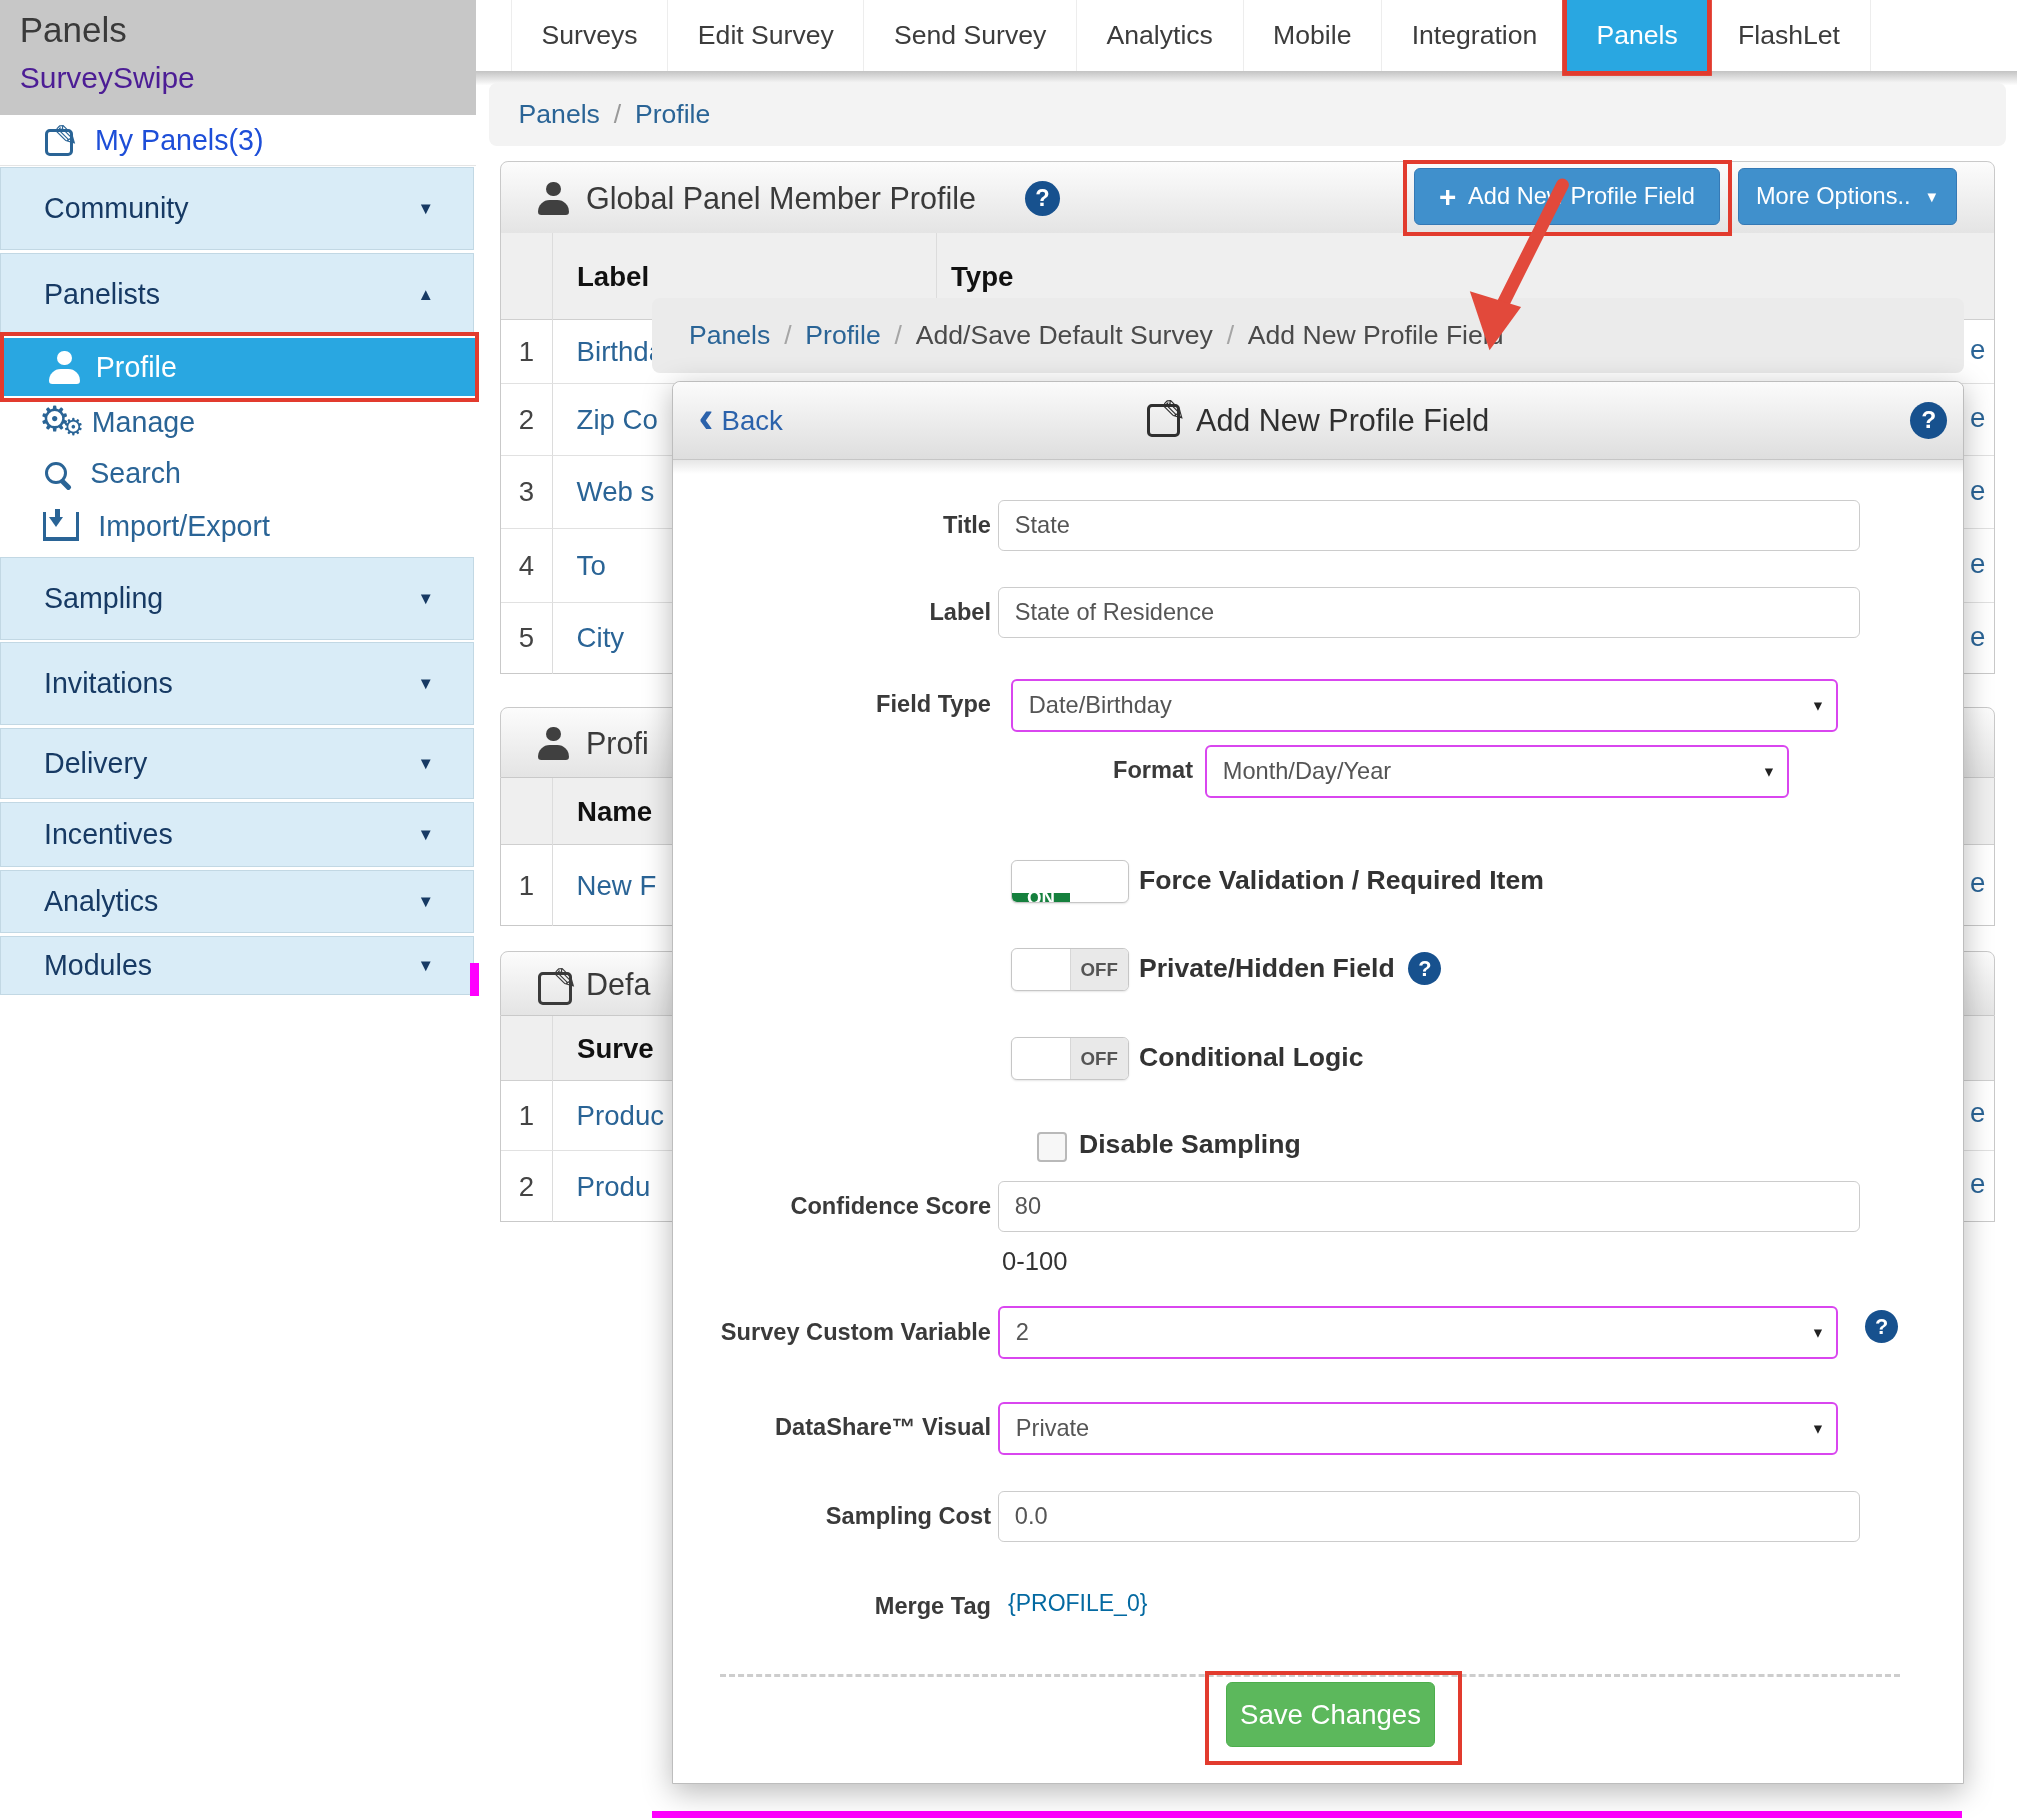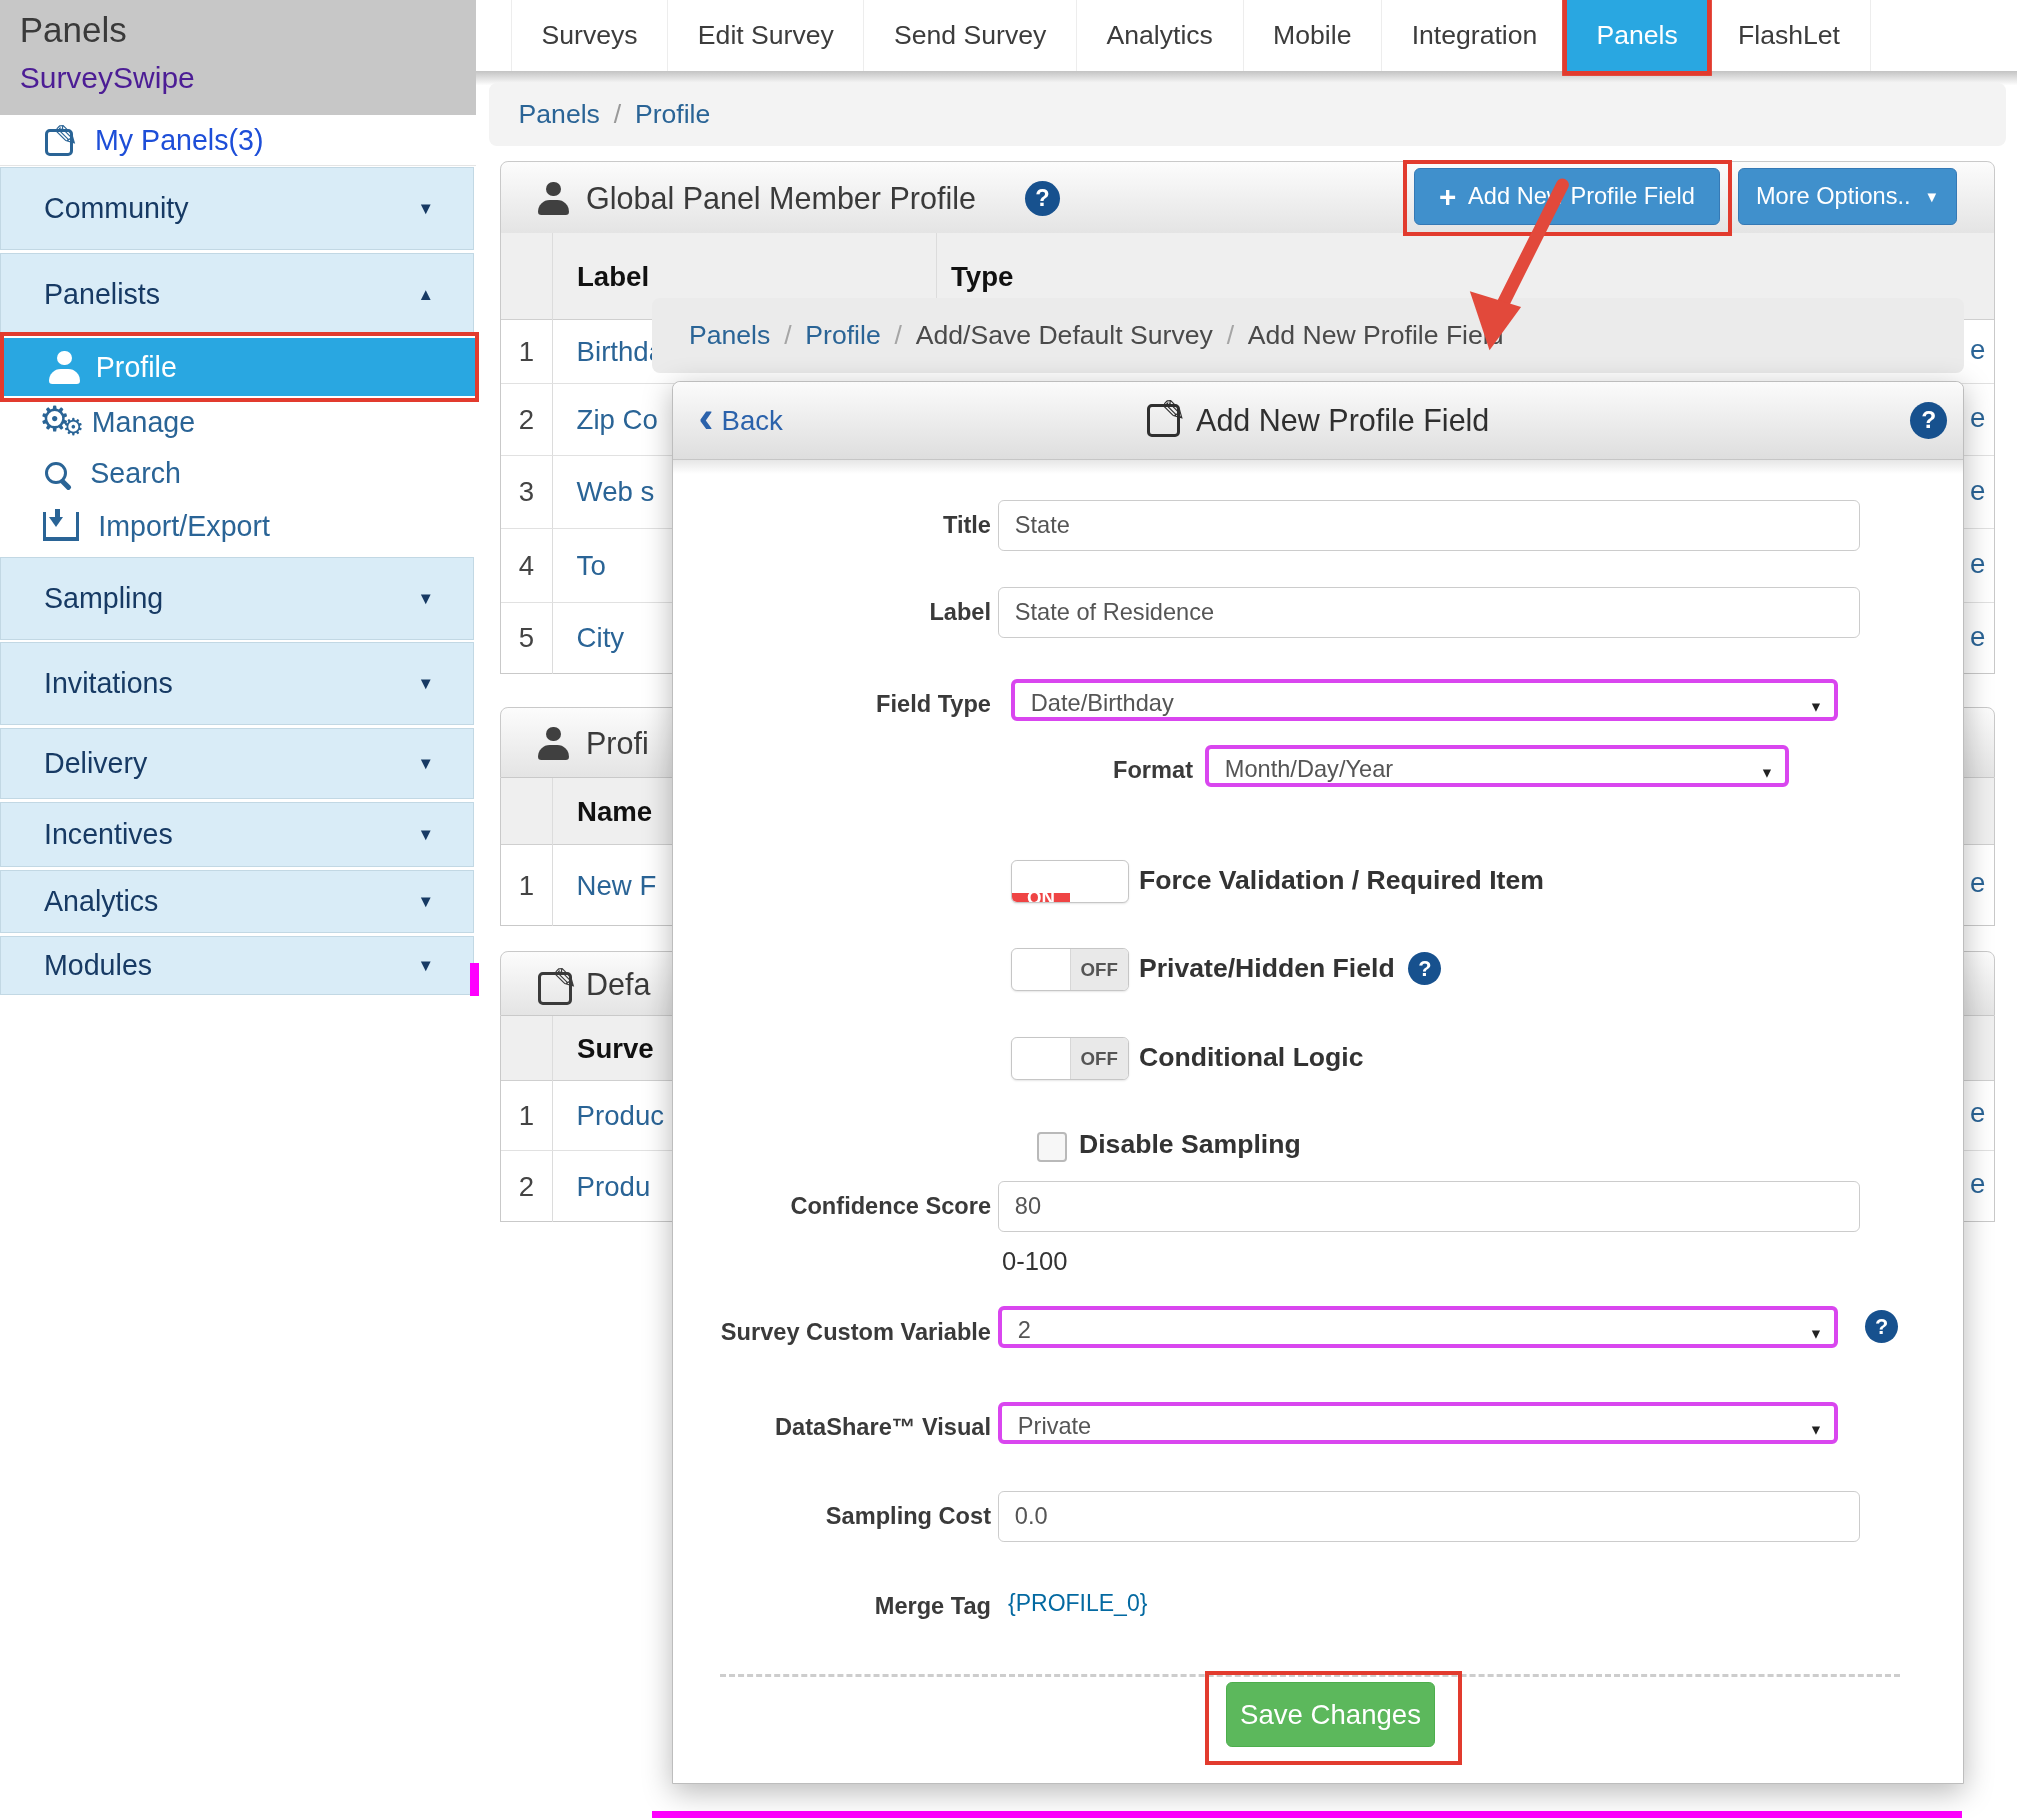--- a/index.html
+++ b/index.html
@@ -70,27 +70,27 @@
   .mhead{position:absolute;left:0;top:0;width:100%;height:77px;background:linear-gradient(#fbfbfb,#dedede);
          border-bottom:1px solid #c6c6c6;border-radius:7.9px 7.9px 0 0;}
   .mfade{position:absolute;left:0;top:78px;width:100%;height:13.8px;background:linear-gradient(#e6e6e6,#ffffff);}
   .mback{position:absolute;left:25.6px;top:0;height:77px;display:flex;align-items:center;color:#2b62ab;font-size:27.6px;}
   .mback .chev{font-size:45px;font-weight:bold;margin-right:7.9px;margin-top:-7.9px;}
   .mtitle{position:absolute;left:0;top:0;width:100%;height:77px;display:flex;align-items:center;
           justify-content:center;font-size:30.5px;color:#2f2f2f;gap:15.8px;}
   .flabel{position:absolute;width:318px;text-align:right;font-weight:bold;font-size:23.6px;color:#3a3a3a;}
   .finput{position:absolute;height:51px;border:1px solid #ccc;border-radius:5.9px;background:#fff;
           font-size:23.6px;color:#555;padding:0 15.8px;box-sizing:border-box;font-family:"Liberation Sans",sans-serif;}
-  .fselect{position:absolute;height:42px;border:4px solid #d946ef;border-radius:5.9px;background:#fff;
-           font-size:23.6px;color:#555;display:flex;align-items:flex-end;padding:0 15.8px;box-sizing:border-box;}
+  .fselect{position:absolute;height:53px;border:2px solid #d946ef;border-radius:5.9px;background:#fff;
+           font-size:23.6px;color:#555;display:flex;align-items:center;padding:0 15.8px;box-sizing:border-box;}
   .fselect .scar{position:absolute;right:13.8px;font-size:16.7px;color:#222;}
   .tog{position:absolute;width:116px;height:41px;border:1px solid #c6c6c6;border-radius:5.9px;overflow:hidden;
        display:flex;background:#fff;box-shadow:0 1px 2px rgba(0,0,0,.1);}
   .tog span{flex:1;display:flex;align-items:center;justify-content:center;font-size:18.7px;font-weight:bold;}
-  .tog.on .sa{background:#ef4444;color:#fff;margin-top:32px;}
+  .tog.on .sa{background:#15803d;color:#fff;margin-top:32px;}
   .tog.off .sb{background:#e9e9e9;color:#555;border-left:1px solid #d7d7d7;}
   .toglbl{position:absolute;font-size:26.6px;font-weight:bold;color:#333;height:41px;display:flex;align-items:center;gap:13.8px;}
   .cbox{position:absolute;width:25.6px;height:25.6px;border:2px solid #b9b9b9;border-radius:3.9px;background:#f7f7f7;}
   .hint{position:absolute;font-size:25.6px;color:#333;}
   .mtag{position:absolute;font-size:23px;color:#0369a1;}
   .dotline{position:absolute;left:47px;width:1180px;border-top:3.9px dashed #cdcdcd;}
   .savebtn{position:absolute;background:#5cb85c;border:1px solid #4cae4c;border-radius:5.9px;color:#fff;
            font-size:27.6px;display:flex;align-items:center;justify-content:center;}
   .edgefrag{position:absolute;left:1970px;font-size:27.6px;color:#2a6496;}
   .magenta{background:#ff00ff;}

